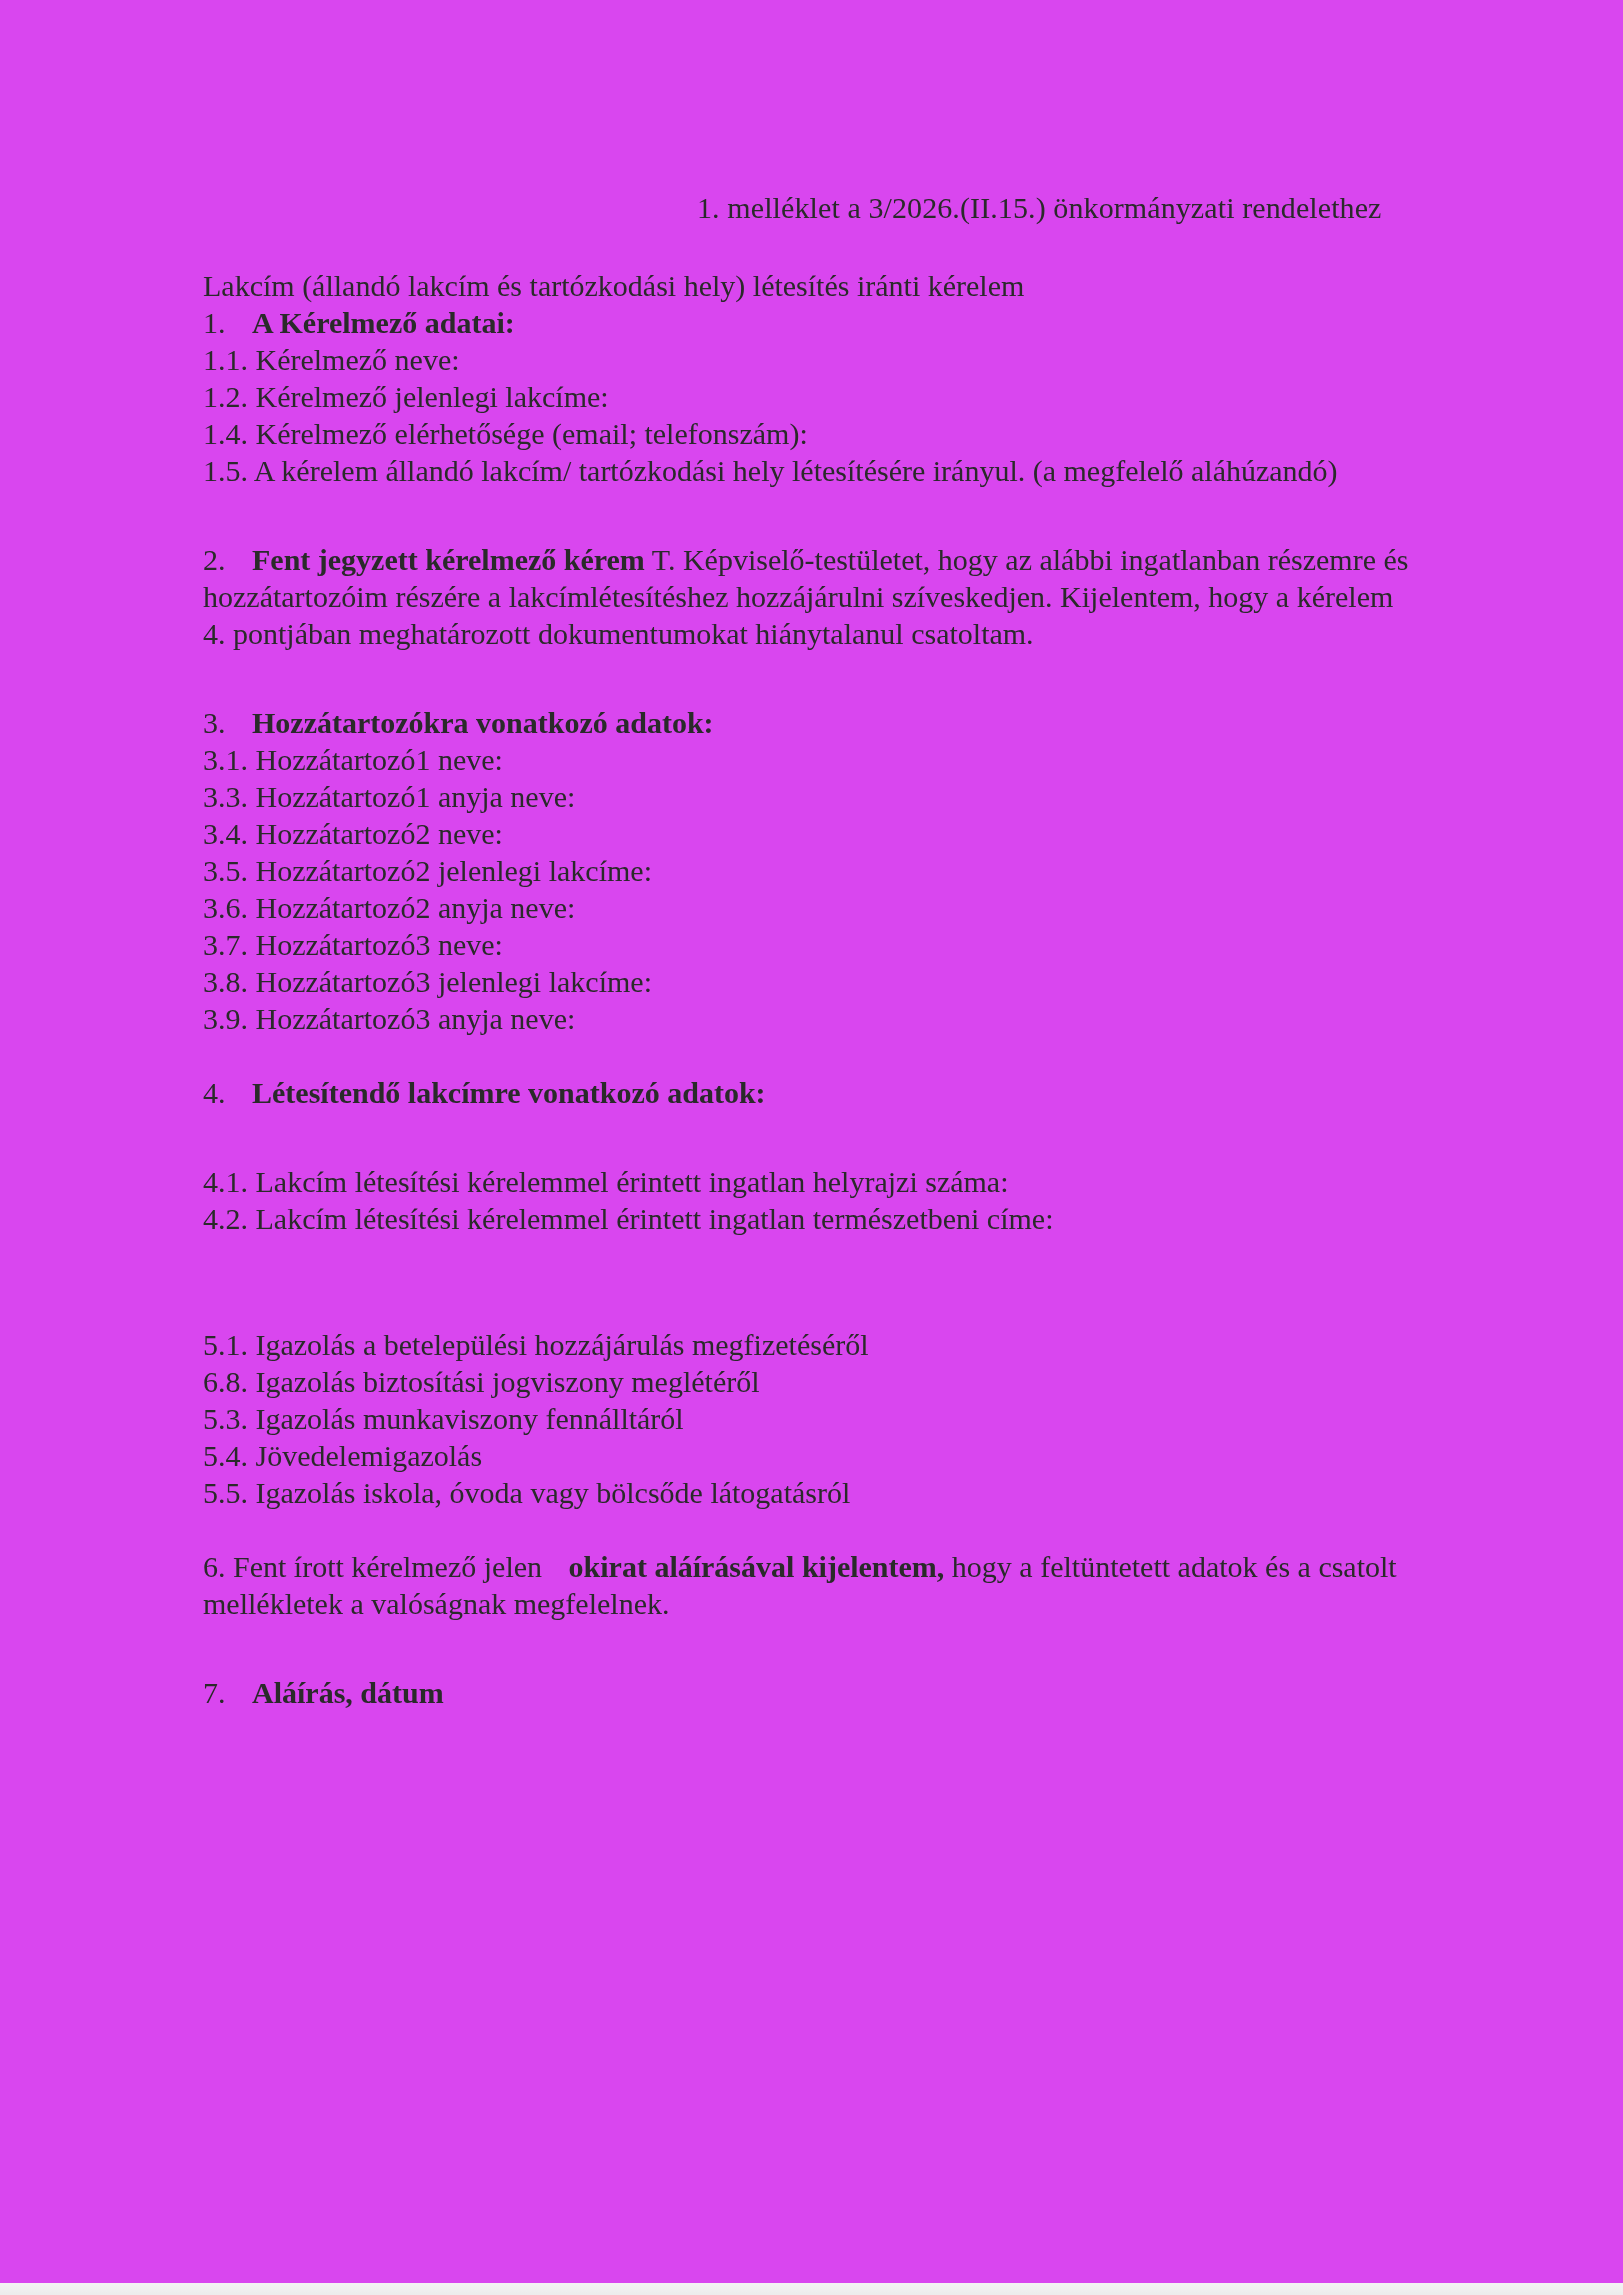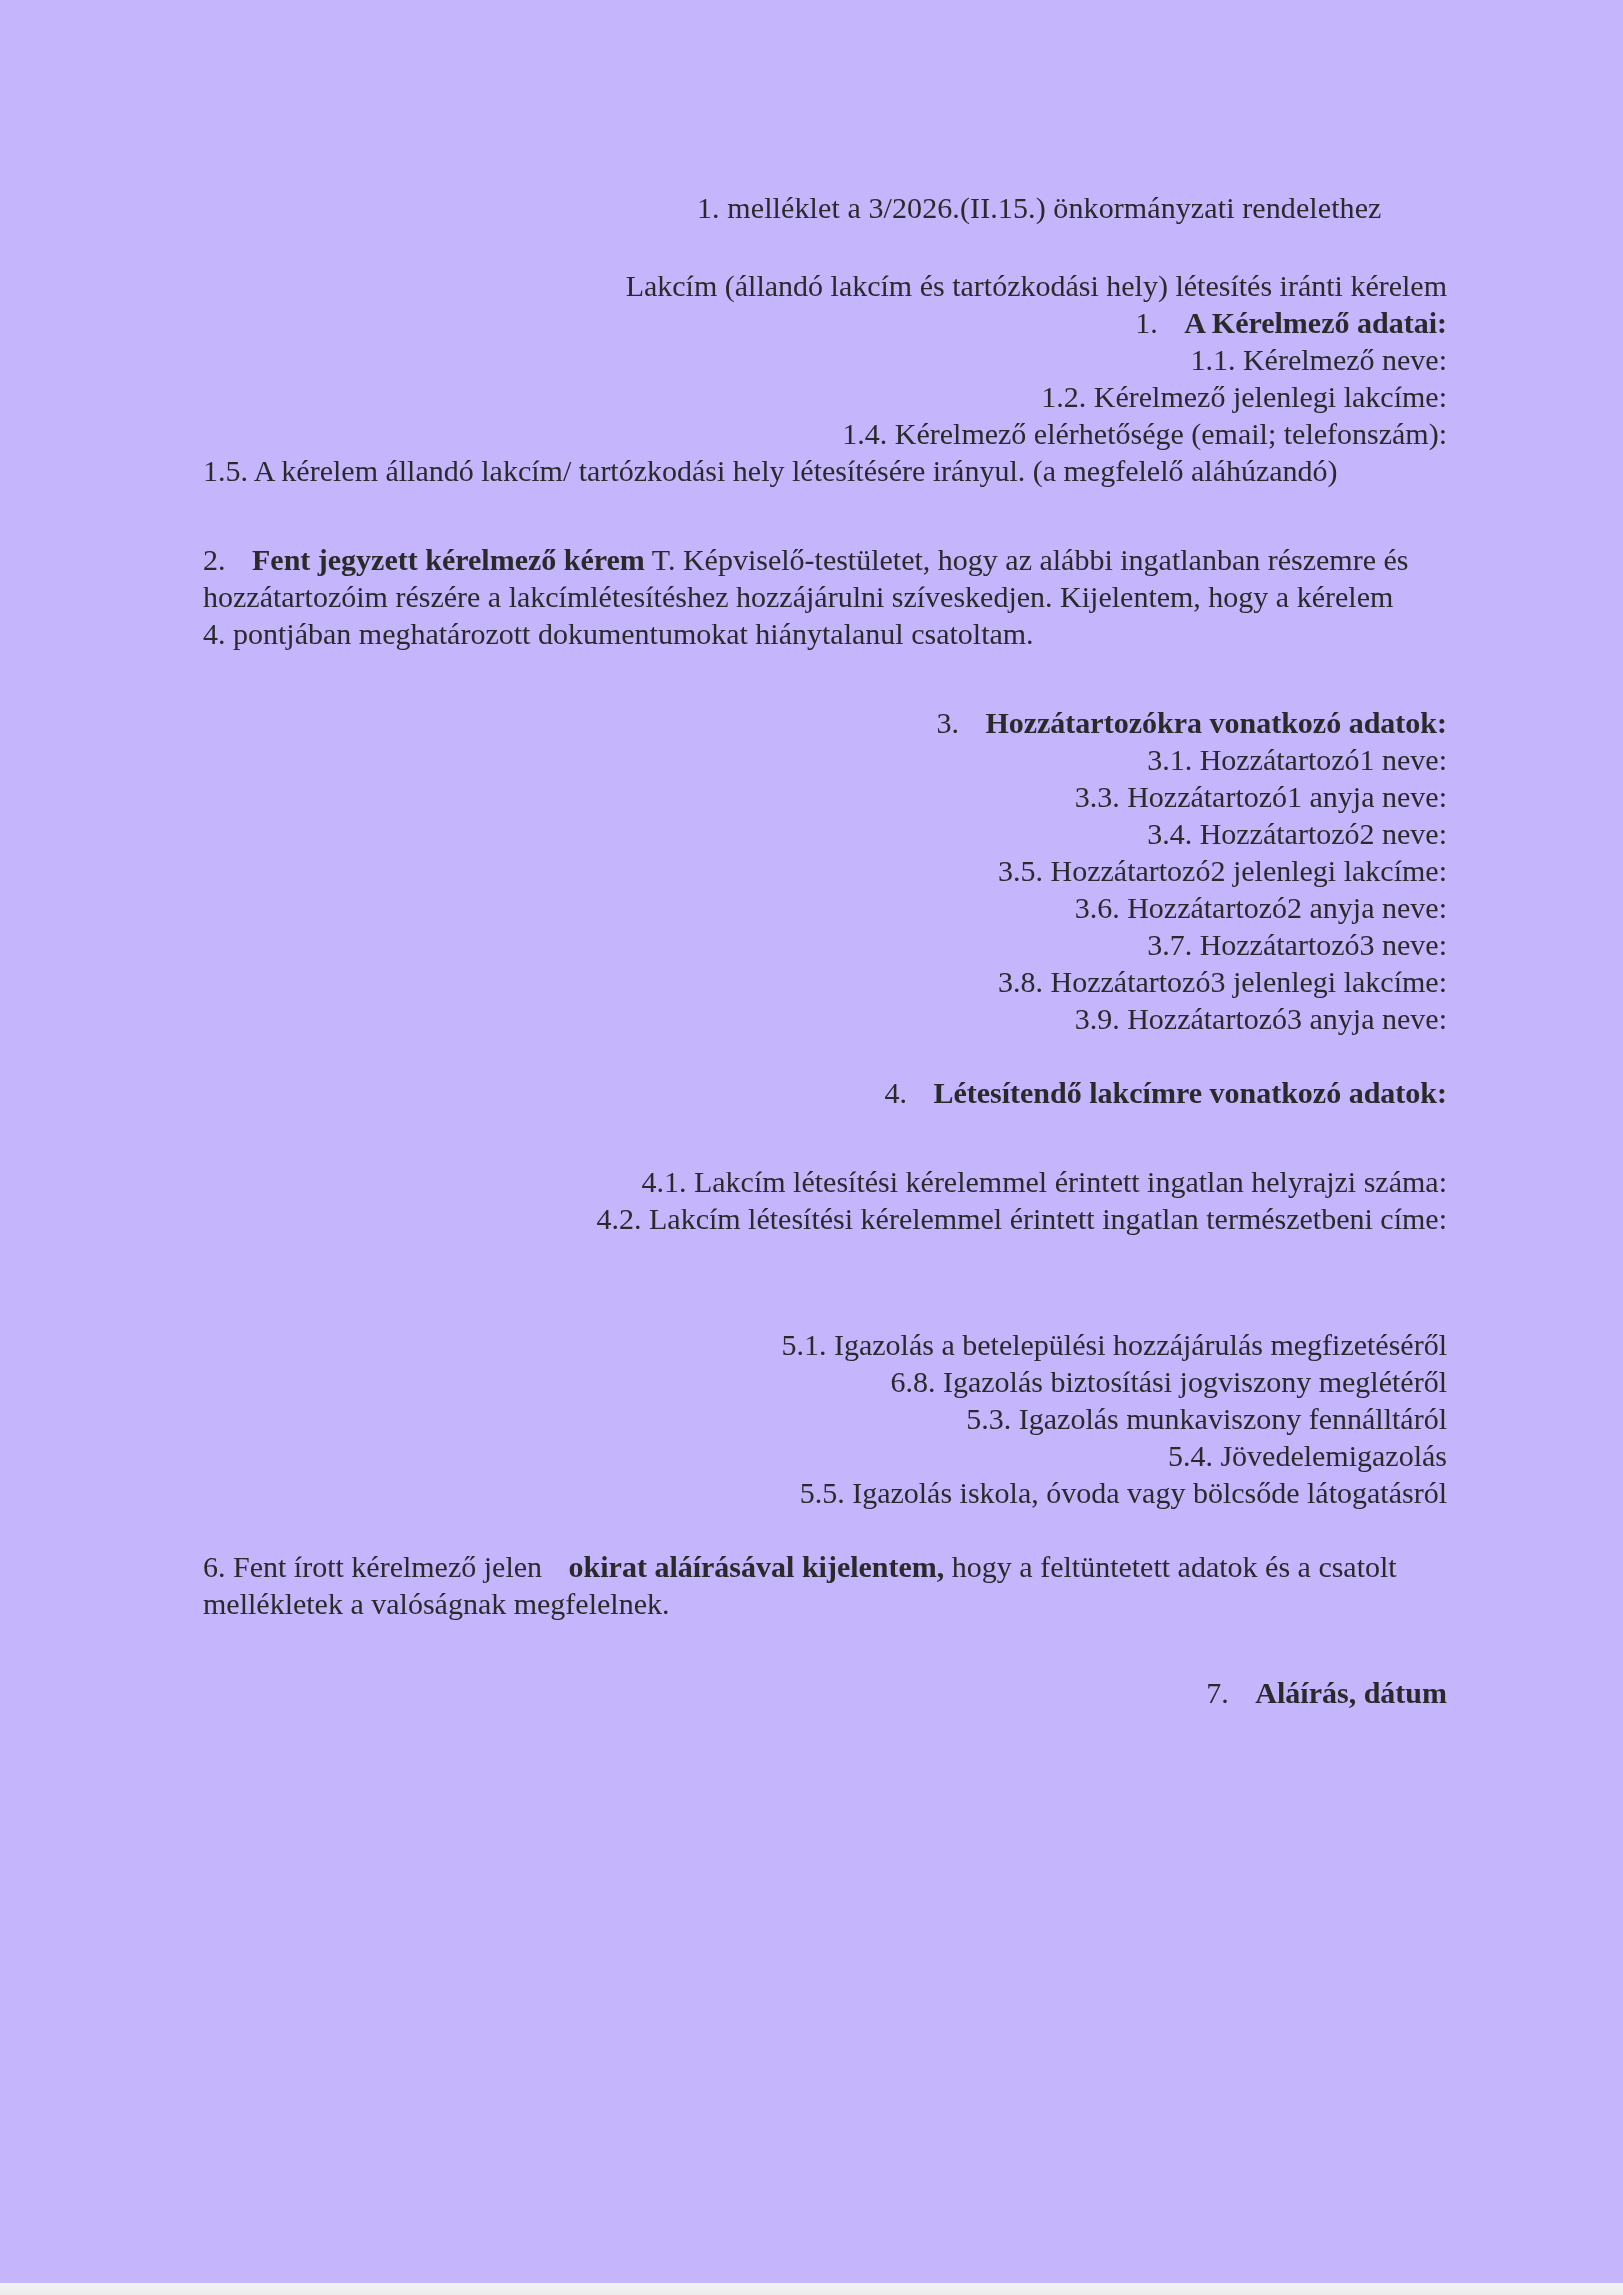--- a/index.html
+++ b/index.html
@@ -13,21 +13,21 @@
       position: relative;
       overflow: hidden;
       font-family: "Liberation Serif", "DejaVu Serif", serif;
       color: #2a2a2a;
     }
     .page {
       position: absolute;
       left: 0; top: 0;
       width: 1623px;
       height: 2295px;
-      background: #c4b5fd;
+      background: #d946ef;
     }
     .header-ref {
       position: absolute;
       top: 189px;
       left: 697px;
       font-size: 30px;
       line-height: 37px;
       white-space: nowrap;
       letter-spacing: 0.1px;
     }
@@ -36,21 +36,20 @@
       left: 203px;
       top: 267px;
       width: 1244px;
       font-size: 30px;
       line-height: 37px;
     }
     .line {
       display: block;
       white-space: nowrap;
       min-height: 37px;
-      text-align: right;
     }
     .para {
       display: block;
       white-space: normal;
       width: 1165px;
     }
     .para.wide { width: 1217px; }
     b { font-weight: bold; margin-left: 19px; }
     .u { }
     .gap-s { height: 37px; }

